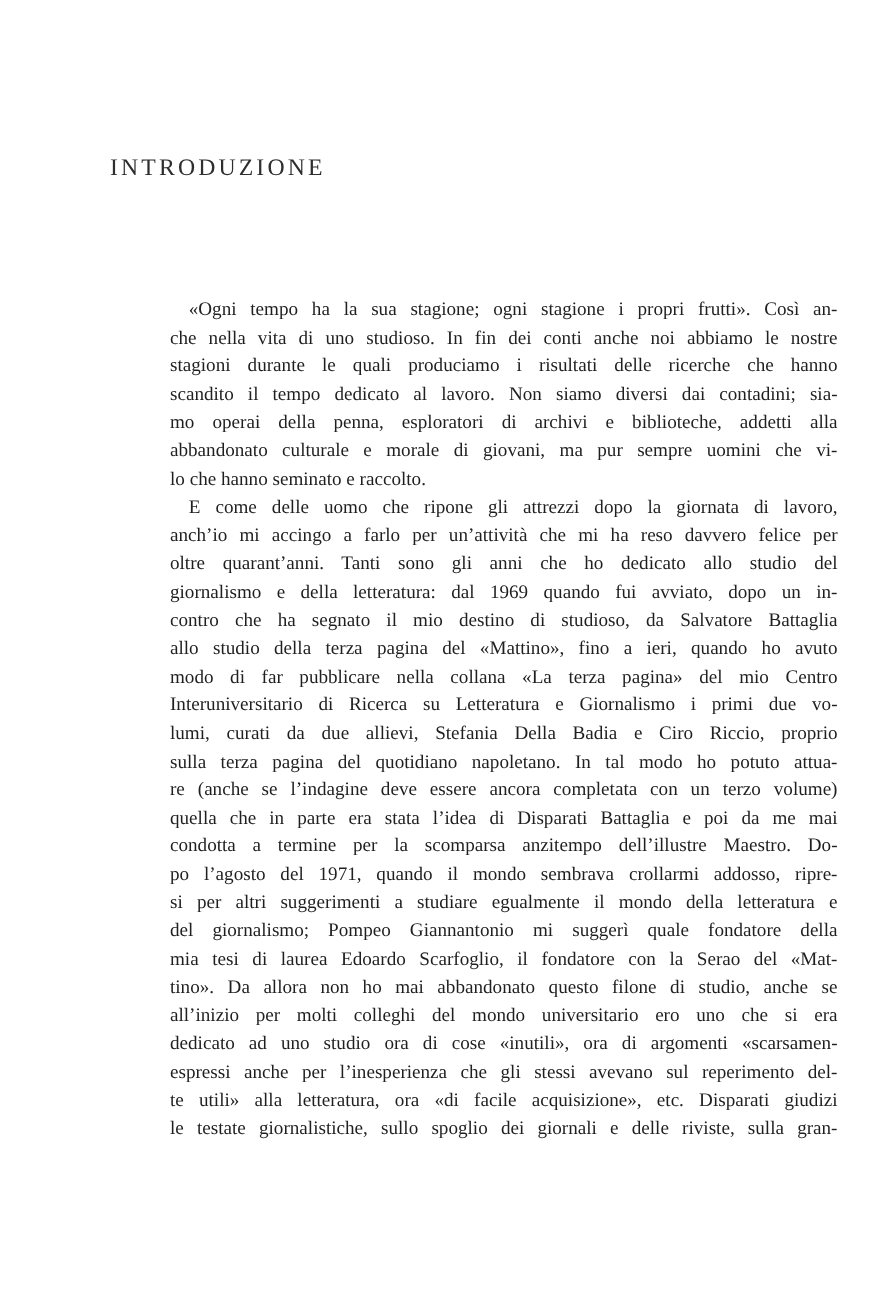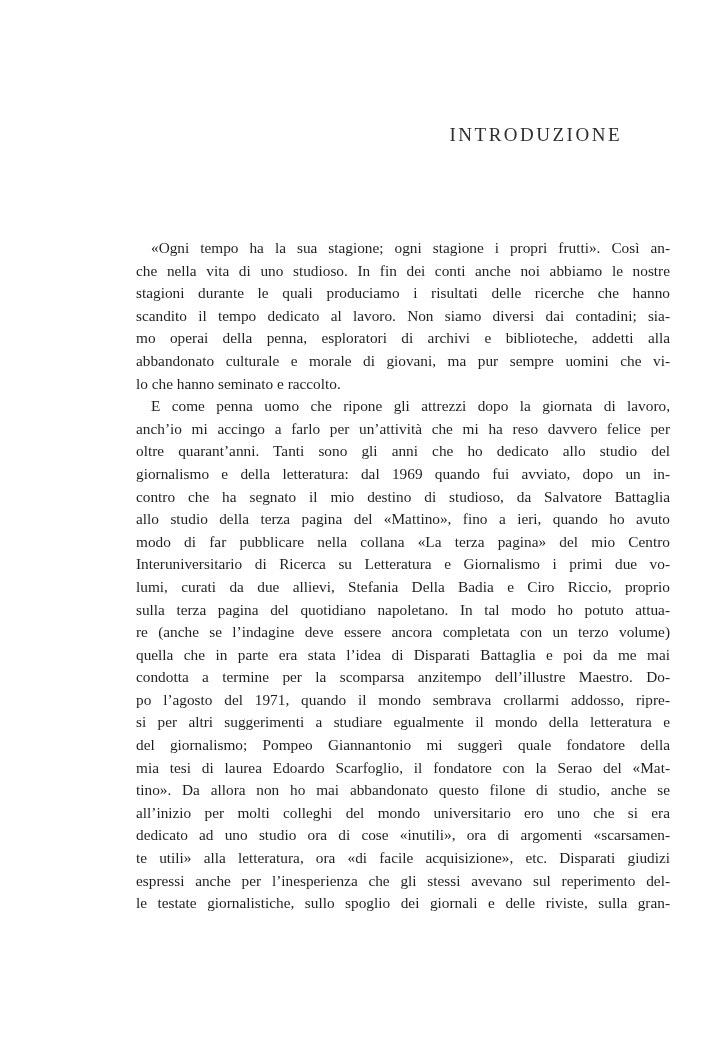--- a/index.html
+++ b/index.html
@@ -14,21 +14,21 @@
     background: #ffffff;
     font-family: "Liberation Serif", serif;
     overflow: hidden;
   }
   .title {
     position: absolute;
     top: 124px;
     left: 88px;
     width: 534px;
     margin: 0;
-    text-align: right;
+    text-align: left;
     font-size: 19px;
     font-weight: normal;
     letter-spacing: 2.5px;
     color: #2e2e2e;
   }
   .text-block {
     position: absolute;
     top: 237px;
     left: 88px;
     width: 534px;
@@ -54,37 +54,37 @@
 <div class="page">
   <h1 class="title">INTRODUZIONE</h1>
   <div class="text-block" id="text-block">
       <div class="line indent">«Ogni tempo ha la sua stagione; ogni stagione i propri frutti». Così an-</div>
       <div class="line">che nella vita di uno studioso. In fin dei conti anche noi abbiamo le nostre</div>
       <div class="line">stagioni durante le quali produciamo i risultati delle ricerche che hanno</div>
       <div class="line">scandito il tempo dedicato al lavoro. Non siamo diversi dai contadini; sia-</div>
       <div class="line">mo operai della penna, esploratori di archivi e biblioteche, addetti alla</div>
       <div class="line">abbandonato culturale e morale di giovani, ma pur sempre uomini che vi-</div>
       <div class="line final">lo che hanno seminato e raccolto.</div>
-      <div class="line indent">E come penna uomo che ripone gli attrezzi dopo la giornata di lavoro,</div>
+      <div class="line indent">E come delle uomo che ripone gli attrezzi dopo la giornata di lavoro,</div>
       <div class="line">anch’io mi accingo a farlo per un’attività che mi ha reso davvero felice per</div>
       <div class="line">oltre quarant’anni. Tanti sono gli anni che ho dedicato allo studio del</div>
       <div class="line">giornalismo e della letteratura: dal 1969 quando fui avviato, dopo un in-</div>
       <div class="line">contro che ha segnato il mio destino di studioso, da Salvatore Battaglia</div>
       <div class="line">allo studio della terza pagina del «Mattino», fino a ieri, quando ho avuto</div>
       <div class="line">modo di far pubblicare nella collana «La terza pagina» del mio Centro</div>
       <div class="line">Interuniversitario di Ricerca su Letteratura e Giornalismo i primi due vo-</div>
       <div class="line">lumi, curati da due allievi, Stefania Della Badia e Ciro Riccio, proprio</div>
       <div class="line">sulla terza pagina del quotidiano napoletano. In tal modo ho potuto attua-</div>
       <div class="line">re (anche se l’indagine deve essere ancora completata con un terzo volume)</div>
       <div class="line">quella che in parte era stata l’idea di Disparati Battaglia e poi da me mai</div>
       <div class="line">condotta a termine per la scomparsa anzitempo dell’illustre Maestro. Do-</div>
       <div class="line">po l’agosto del 1971, quando il mondo sembrava crollarmi addosso, ripre-</div>
       <div class="line">si per altri suggerimenti a studiare egualmente il mondo della letteratura e</div>
       <div class="line">del giornalismo; Pompeo Giannantonio mi suggerì quale fondatore della</div>
       <div class="line">mia tesi di laurea Edoardo Scarfoglio, il fondatore con la Serao del «Mat-</div>
       <div class="line">tino». Da allora non ho mai abbandonato questo filone di studio, anche se</div>
       <div class="line">all’inizio per molti colleghi del mondo universitario ero uno che si era</div>
       <div class="line">dedicato ad uno studio ora di cose «inutili», ora di argomenti «scarsamen-</div>
+      <div class="line">espressi anche per l’inesperienza che gli stessi avevano sul reperimento del-</div>
       <div class="line">te utili» alla letteratura, ora «di facile acquisizione», etc. Disparati giudizi</div>
-      <div class="line">espressi anche per l’inesperienza che gli stessi avevano sul reperimento del-</div>
       <div class="line">le testate giornalistiche, sullo spoglio dei giornali e delle riviste, sulla gran-</div>
     </div>
 </div>
 
 </body></html>

